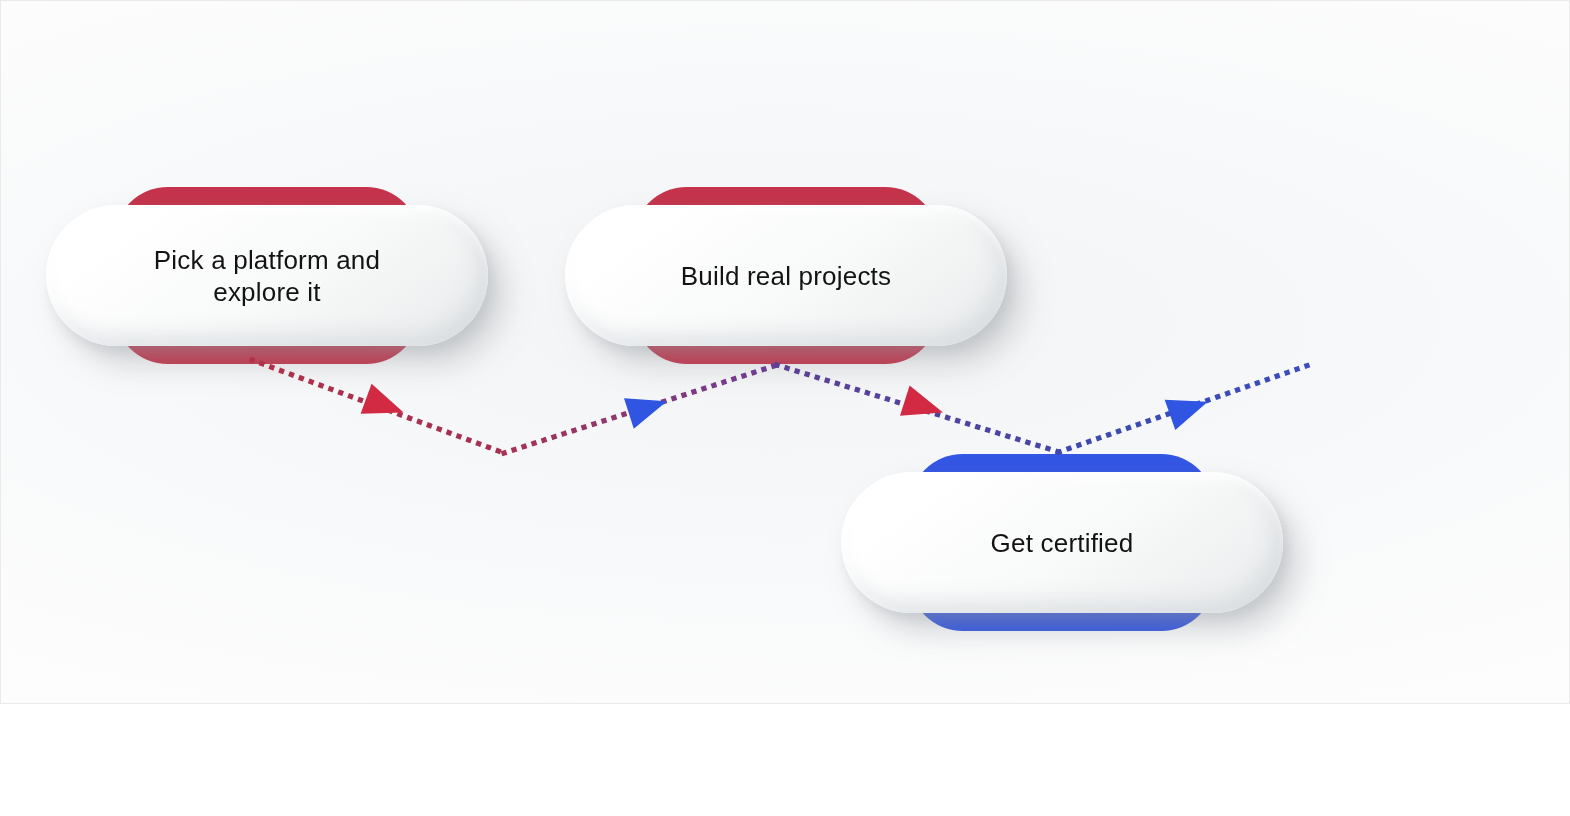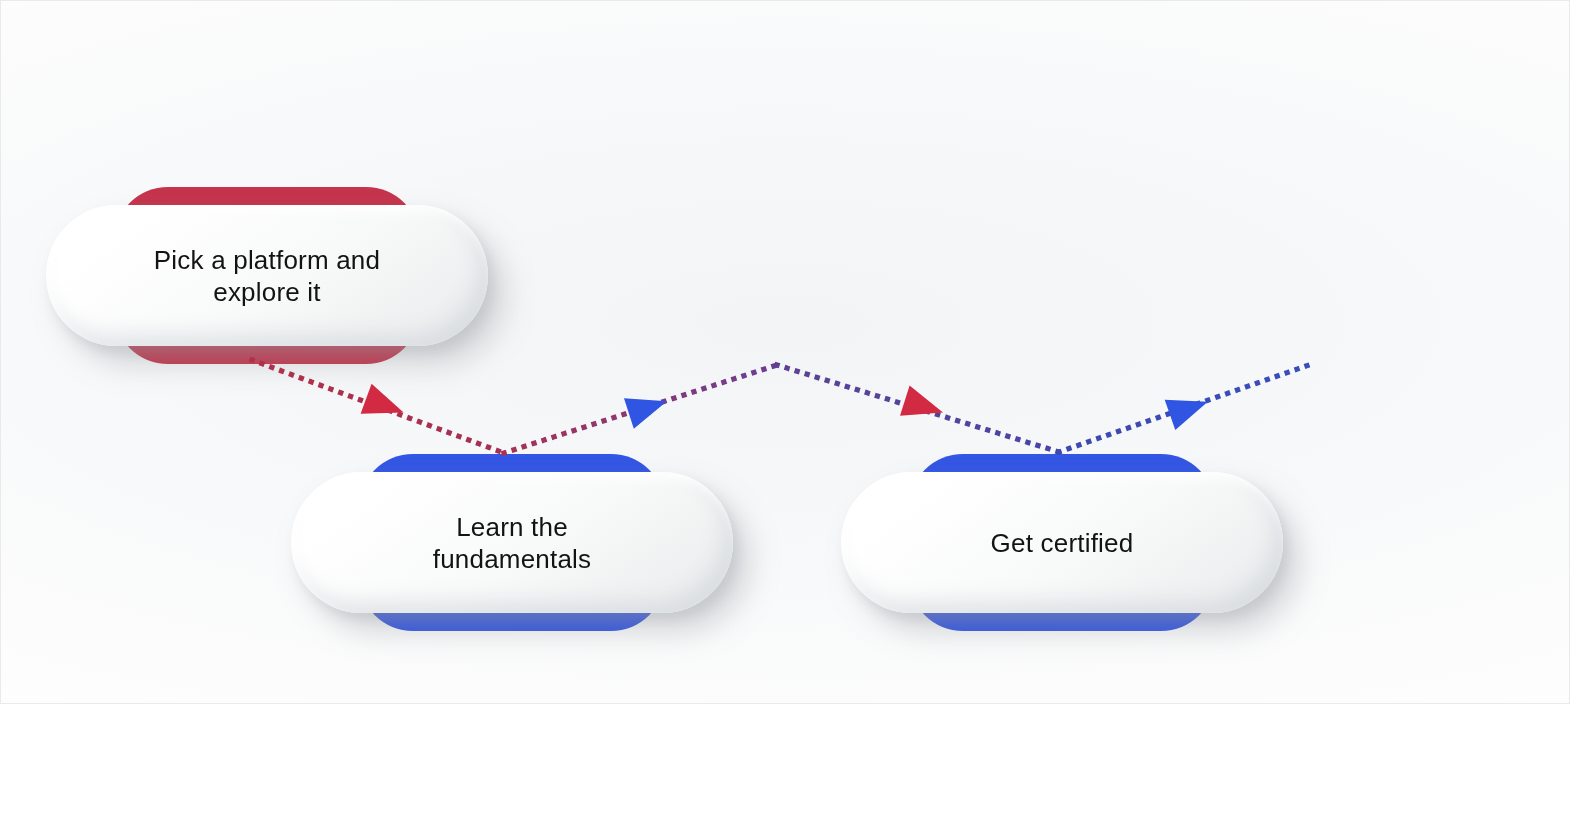--- a/index.html
+++ b/index.html
@@ -60,29 +60,28 @@
 <div id="canvas">
 
   <div class="node" style="left:45px;top:204px;">
     <div class="band red"></div>
     <div class="pill">
       <div class="label">Pick a platform and
 explore it</div>
     </div>
   </div>
 
+  <div class="node" style="left:564px;top:204px;">
+    <div class="band red"></div>
+    <div class="pill">
+      <div class="label">Build real projects</div>
+    </div>
+  </div>
 
 
-  <div class="node" style="left:290px;top:471px;">
-    <div class="band blue"></div>
-    <div class="pill">
-      <div class="label">Learn the
-fundamentals</div>
-    </div>
-  </div>
 
   <div class="node" style="left:840px;top:471px;">
     <div class="band blue"></div>
     <div class="pill">
       <div class="label">Get certified</div>
     </div>
   </div>
 
   <svg id="connector-layer" viewBox="0 0 1570 816">
     <defs>

